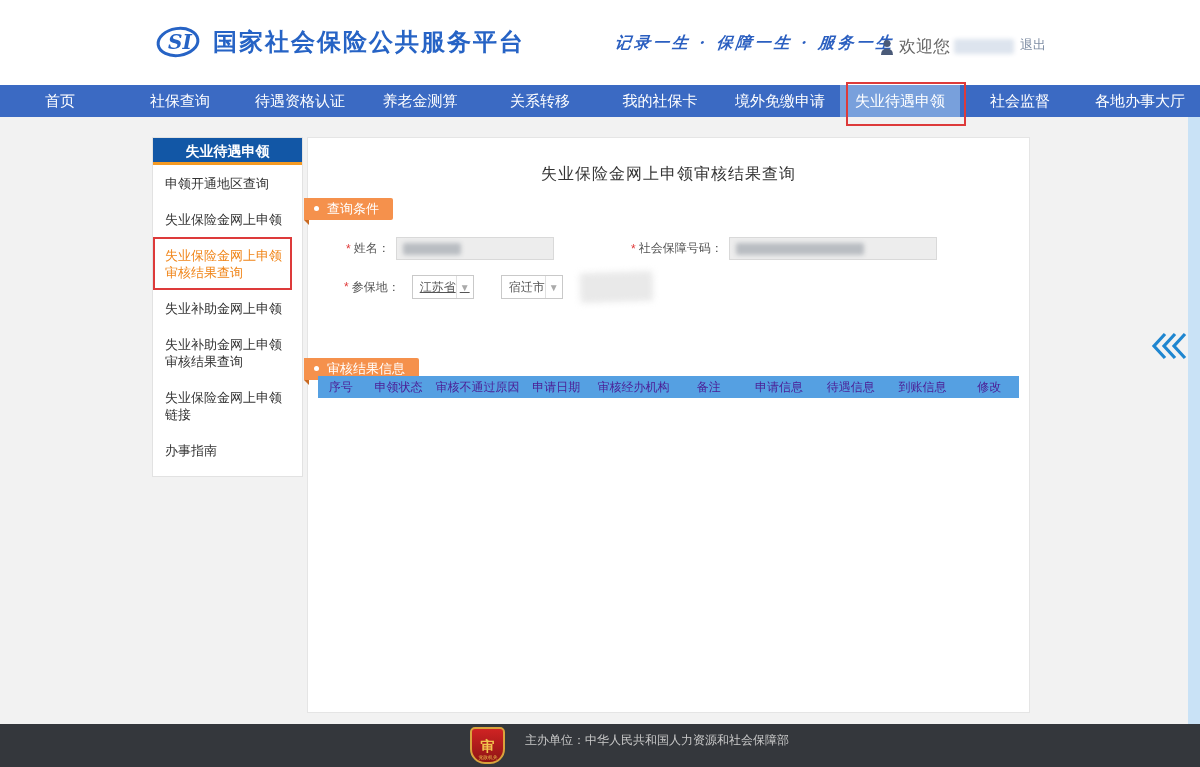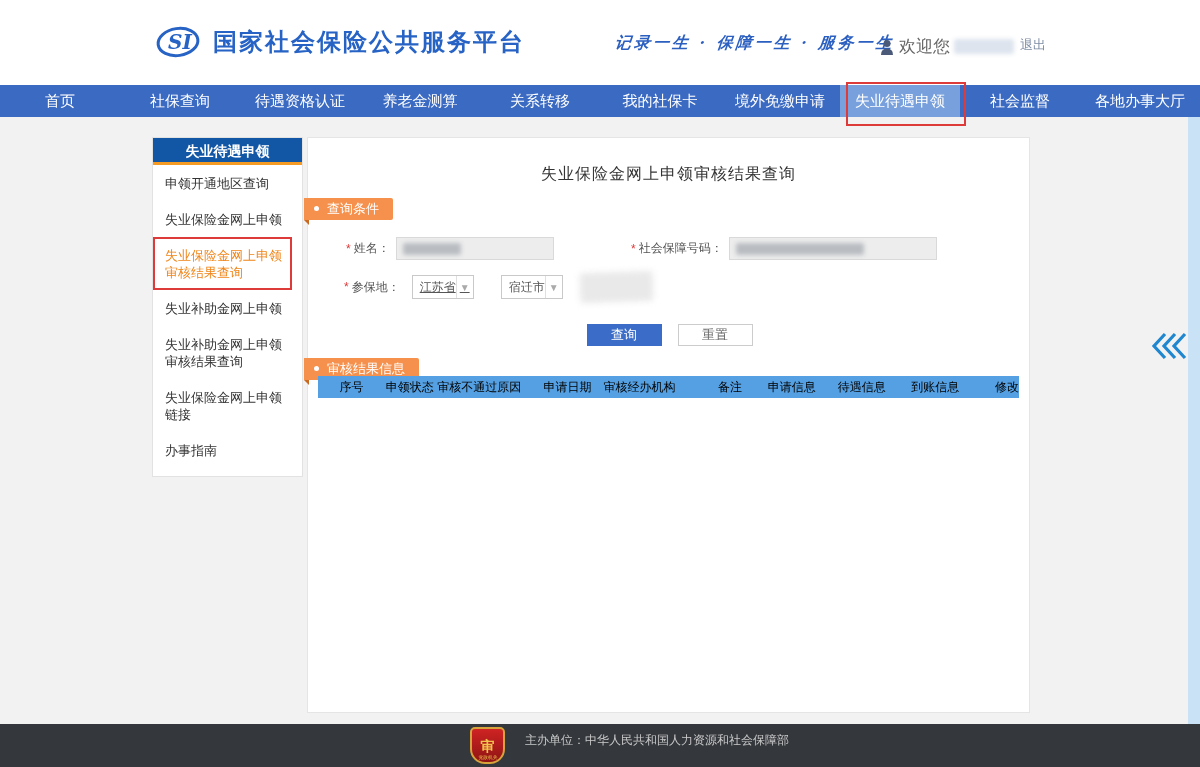--- a/index.html
+++ b/index.html
@@ -75,21 +75,21 @@
   .blob-area { margin-left:17px; width:73px; height:30px; background:#e9e9e9; border-radius:3px;
                 filter:blur(3px); transform:rotate(-2deg); }
 
   .btn-row { position:absolute; left:0; top:186px; width:723px; display:flex; justify-content:center; }
   .btn { height:22px; width:75px; font-size:13px; line-height:20px; text-align:center; cursor:pointer; }
   .btn-query { background:#3a6cc8; color:#fff; border:1px solid #3a6cc8; }
   .btn-reset { background:#fff; color:#666; border:1px solid #ccc; margin-left:16px; }
 
   .table-head { position:absolute; left:10px; top:238px; width:701px; height:22px; background:#55a0e2;
                 display:flex; align-items:center; }
-  .th { color:#000000; font-size:12px; text-align:right; white-space:nowrap; overflow:hidden; }
+  .th { color:#4c1d95; font-size:12px; text-align:center; white-space:nowrap; overflow:hidden; }
   .th:nth-child(1){width:6.5%;} .th:nth-child(2){width:10%;} .th:nth-child(3){width:12.5%;}
   .th:nth-child(4){width:10%;} .th:nth-child(5){width:12%;} .th:nth-child(6){width:9.5%;}
   .th:nth-child(7){width:10.5%;} .th:nth-child(8){width:10%;} .th:nth-child(9){width:10.5%;}
   .th:nth-child(10){width:8.5%;}
 
   
   .right-strip { position:absolute; left:1188px; top:117px; width:12px; height:607px; background:#c9e2f6; }
   .collapse-icon { position:absolute; left:1150px; top:330px; cursor:pointer; z-index:4; }
 
   
@@ -186,24 +186,20 @@
         <span>江苏省</span>
         <span class="arrow">▼</span>
       </span>
       <span class="select-box sel-city">
         <span>宿迁市</span>
         <span class="arrow">▼</span>
       </span>
       <span class="blob-area"></span>
     </div>
 
-    <div class="btn-row">
-      <div class="btn btn-query">查询</div>
-      <div class="btn btn-reset">重置</div>
-    </div>
 
     <div class="ribbon ribbon-result">审核结果信息</div>
 
     <div class="table-head">
       <div class="th">序号</div>
       <div class="th">申领状态</div>
       <div class="th">审核不通过原因</div>
       <div class="th">申请日期</div>
       <div class="th">审核经办机构</div>
       <div class="th">备注</div>

